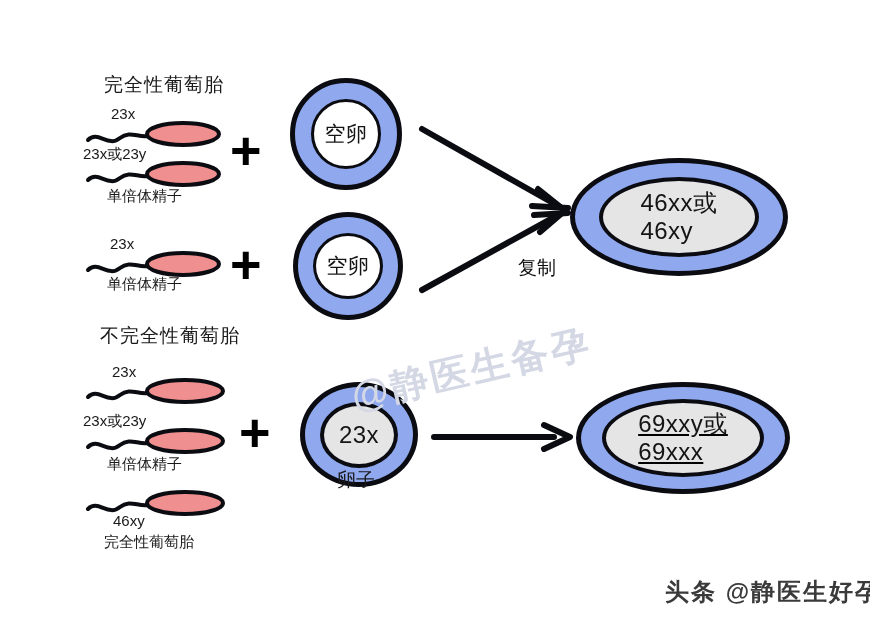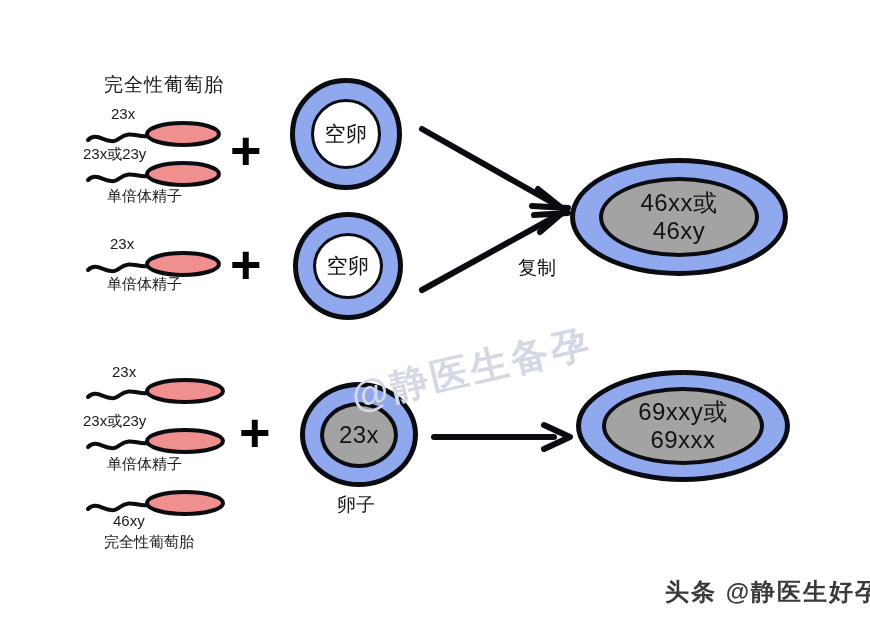--- a/index.html
+++ b/index.html
@@ -67,31 +67,30 @@
     border-radius: 50%;
     background: #ffffff;
     border: 3px solid #0b0b12;
     box-sizing: border-box;
     display: flex;
     align-items: center;
     justify-content: center;
   }
   .cell-inner-pink {
     border-radius: 50%;
-    background: #a3a3a3;
+    background: #e5e5e5;
     border: 4px solid #0b0b12;
     box-sizing: border-box;
     display: flex;
     align-items: center;
     justify-content: center;
   }
   .cell-text {
     font-size: 21px;
     color: #141414;
-    text-align: center;
     line-height: 1.15;
     white-space: pre-line;
     letter-spacing: 0.5px;
   }
   .cell-text.big {
     font-size: 24px;
   }
   .cell-text.result {
     font-size: 24px;
   }
@@ -179,20 +178,21 @@
   </div>
   <div class="abs arrow-caption" style="left:518px; top:255px;">复制</div>
 
   <div class="abs cell-outer" style="left:570px; top:158px; width:218px; height:118px;">
     <div class="cell-inner-pink" style="width:160px; height:80px;">
       <span class="cell-text result">46xx或
 46xy</span>
     </div>
   </div>
 
+  <div class="abs section-title" style="left:100px; top:323px;">不完全性葡萄胎</div>
 
   <div class="abs chrom-label" style="left:112px; top:363px;">23x</div>
   <div class="abs" style="left:86px; top:375px;">
     <svg width="140" height="32" viewBox="0 0 140 32">
       <path d="M2 22 C12 12, 22 30, 34 20 C44 12, 52 20, 62 18" fill="none" stroke="#0b0b12" stroke-width="4" stroke-linecap="round"></path>
       <ellipse cx="99" cy="16" rx="38" ry="11" fill="#f08f8f" stroke="#0b0b12" stroke-width="4"></ellipse>
     </svg>
   </div>
 
   <div class="abs chrom-label" style="left:83px; top:412px;">23x或23y</div>
@@ -213,30 +213,30 @@
   <div class="abs chrom-label" style="left:113px; top:512px;">46xy</div>
   <div class="abs sperm-caption" style="left:104px; top:533px;">完全性葡萄胎</div>
 
   <div class="abs plus-sign" style="left:239px; top:405px;">+</div>
 
   <div class="abs cell-outer" style="left:300px; top:382px; width:118px; height:105px;">
     <div class="cell-inner-pink" style="width:78px; height:66px;">
       <span class="cell-text big">23x</span>
     </div>
   </div>
-  <div class="abs egg-caption" style="left:337px; top:492px;text-align:center;">卵子</div>
+  <div class="abs egg-caption" style="left:337px; top:467px;text-align:center;">卵子</div>
 
   <div class="abs" style="left:432px; top:422px;">
     <svg width="145" height="30" viewBox="0 0 145 30">
       <line x1="2" y1="15" x2="122" y2="15" stroke="#0b0b12" stroke-width="6" stroke-linecap="round"></line>
       <path d="M112 3 L138 15 L112 27" fill="none" stroke="#0b0b12" stroke-width="6" stroke-linecap="round" stroke-linejoin="round"></path>
     </svg>
   </div>
 
-  <div class="abs cell-outer" style="left:576px; top:370px; width:214px; height:112px;">
+  <div class="abs cell-outer" style="left:576px; top:382px; width:214px; height:112px;text-decoration:underline;">
     <div class="cell-inner-pink" style="width:162px; height:78px;">
       <span class="cell-text result">69xxy或
 69xxx</span>
     </div>
   </div>
 
   <div class="abs watermark" style="left:352px; top:372px;">@静医生备孕</div>
 
   <div class="abs footer-credit" style="left:665px; top:576px;">头条 @静医生好孕</div>
 

